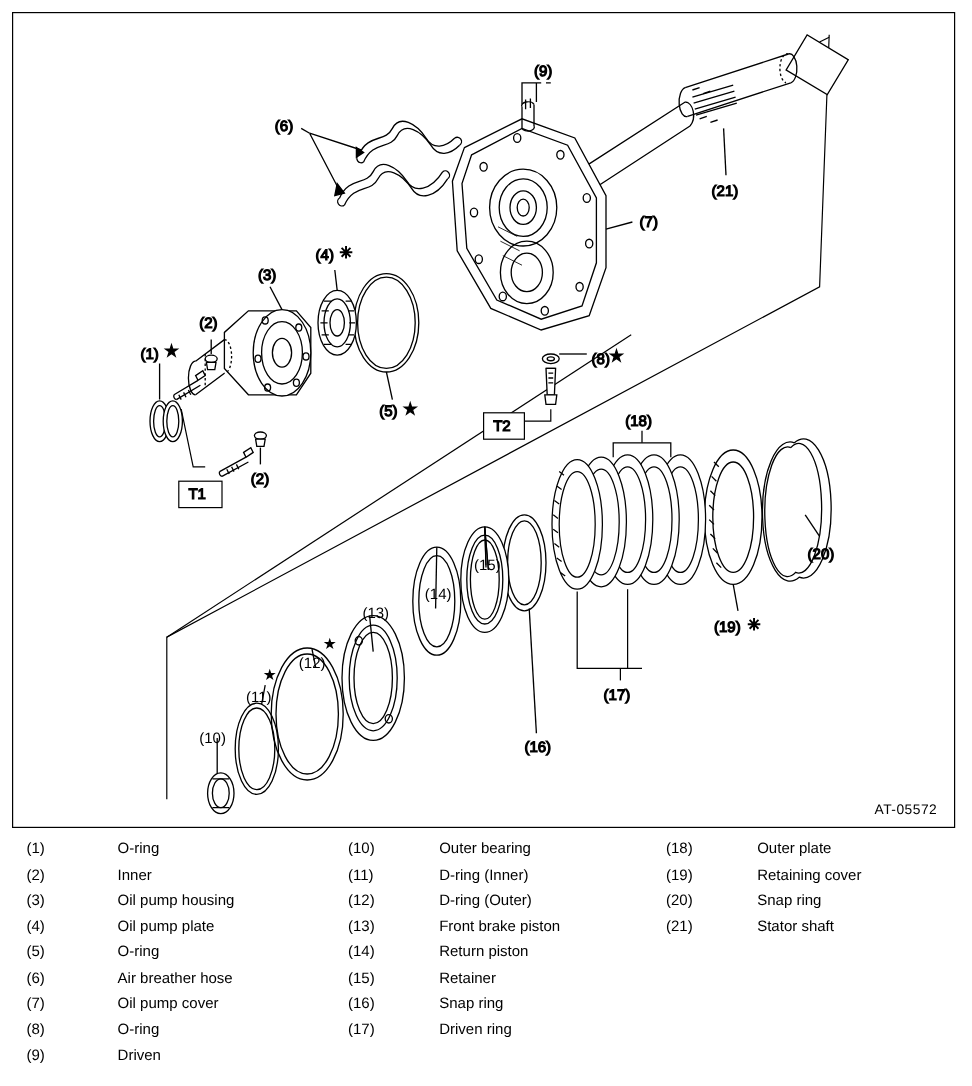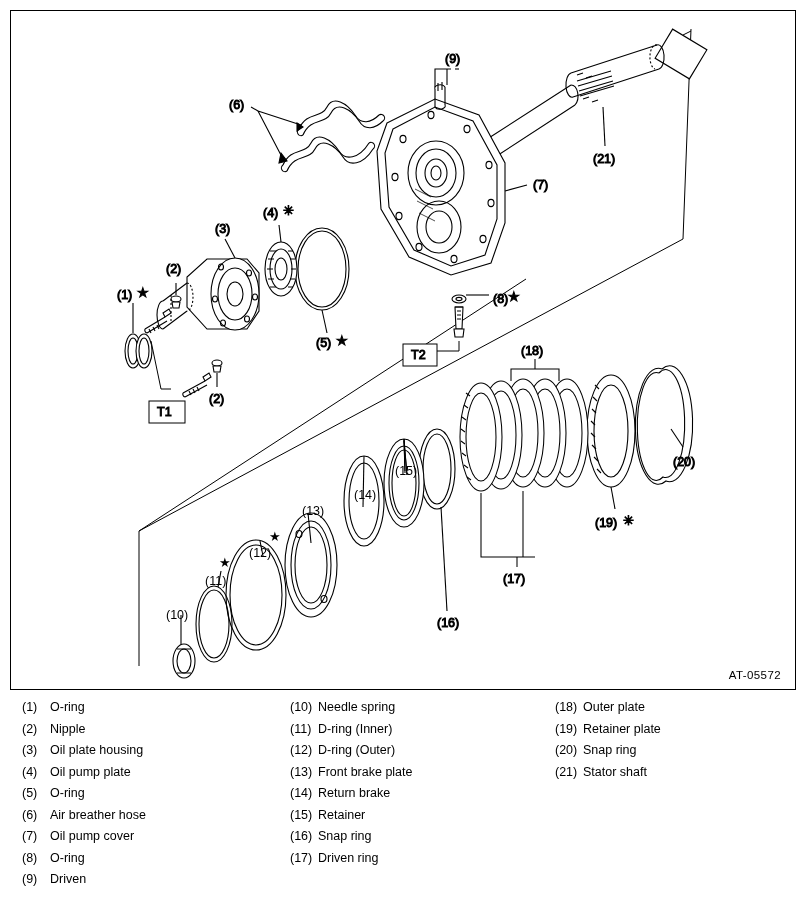--- a/index.html
+++ b/index.html
@@ -71,20 +71,21 @@
   }
   .legend-num {
     width: 40px;
     text-align: left;
     padding-left: 12px;
     box-sizing: border-box;
     font-size: 12.5px;
   }
   .legend-label {
     font-size: 12.5px;
+    margin-left: 48px;
   }
   
   text {
     font-family: "Liberation Sans", sans-serif;
     font-size: 12.5px;
     fill: #000;
   }
   .star {
     font-size: 13px;
   }
@@ -437,25 +438,25 @@
 
   <div class="legend">
 
     <div class="legend-col c1">
       <div class="legend-row">
         <span class="legend-num">(1)</span>
         <span class="legend-label">O-ring</span>
       </div>
       <div class="legend-row">
         <span class="legend-num">(2)</span>
-        <span class="legend-label">Nipple</span>
+        <span class="legend-label">Inner</span>
       </div>
       <div class="legend-row">
         <span class="legend-num">(3)</span>
-        <span class="legend-label">Oil plate housing</span>
+        <span class="legend-label">Oil pump housing</span>
       </div>
       <div class="legend-row">
         <span class="legend-num">(4)</span>
         <span class="legend-label">Oil pump plate</span>
       </div>
       <div class="legend-row">
         <span class="legend-num">(5)</span>
         <span class="legend-label">O-ring</span>
       </div>
       <div class="legend-row">
@@ -472,37 +473,37 @@
       </div>
       <div class="legend-row">
         <span class="legend-num">(9)</span>
         <span class="legend-label">Driven</span>
       </div>
     </div>
 
     <div class="legend-col c2">
       <div class="legend-row">
         <span class="legend-num">(10)</span>
-        <span class="legend-label">Needle spring</span>
+        <span class="legend-label">Outer bearing</span>
       </div>
       <div class="legend-row">
         <span class="legend-num">(11)</span>
         <span class="legend-label">D-ring (Inner)</span>
       </div>
       <div class="legend-row">
         <span class="legend-num">(12)</span>
         <span class="legend-label">D-ring (Outer)</span>
       </div>
       <div class="legend-row">
         <span class="legend-num">(13)</span>
-        <span class="legend-label">Front brake plate</span>
+        <span class="legend-label">Front brake piston</span>
       </div>
       <div class="legend-row">
         <span class="legend-num">(14)</span>
-        <span class="legend-label">Return brake</span>
+        <span class="legend-label">Return piston</span>
       </div>
       <div class="legend-row">
         <span class="legend-num">(15)</span>
         <span class="legend-label">Retainer</span>
       </div>
       <div class="legend-row">
         <span class="legend-num">(16)</span>
         <span class="legend-label">Snap ring</span>
       </div>
       <div class="legend-row">
@@ -511,21 +512,21 @@
       </div>
     </div>
 
     <div class="legend-col c3">
       <div class="legend-row">
         <span class="legend-num">(18)</span>
         <span class="legend-label">Outer plate</span>
       </div>
       <div class="legend-row">
         <span class="legend-num">(19)</span>
-        <span class="legend-label">Retainer plate</span>
+        <span class="legend-label">Retaining cover</span>
       </div>
       <div class="legend-row">
         <span class="legend-num">(20)</span>
         <span class="legend-label">Snap ring</span>
       </div>
       <div class="legend-row">
         <span class="legend-num">(21)</span>
         <span class="legend-label">Stator shaft</span>
       </div>
     </div>

